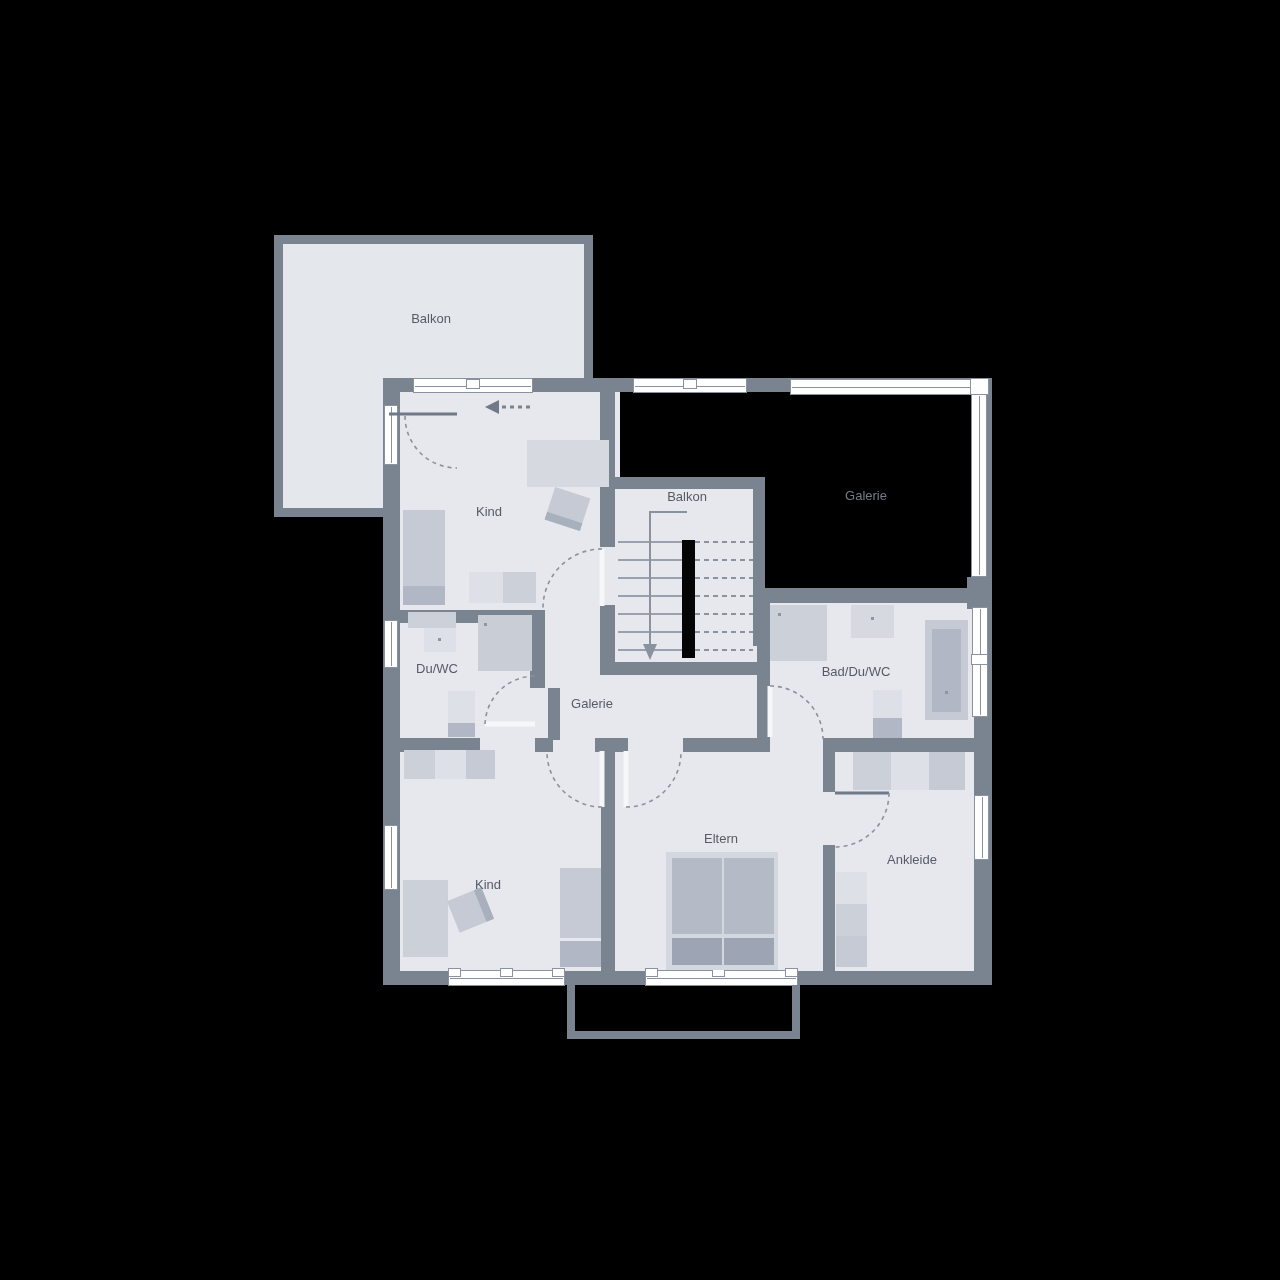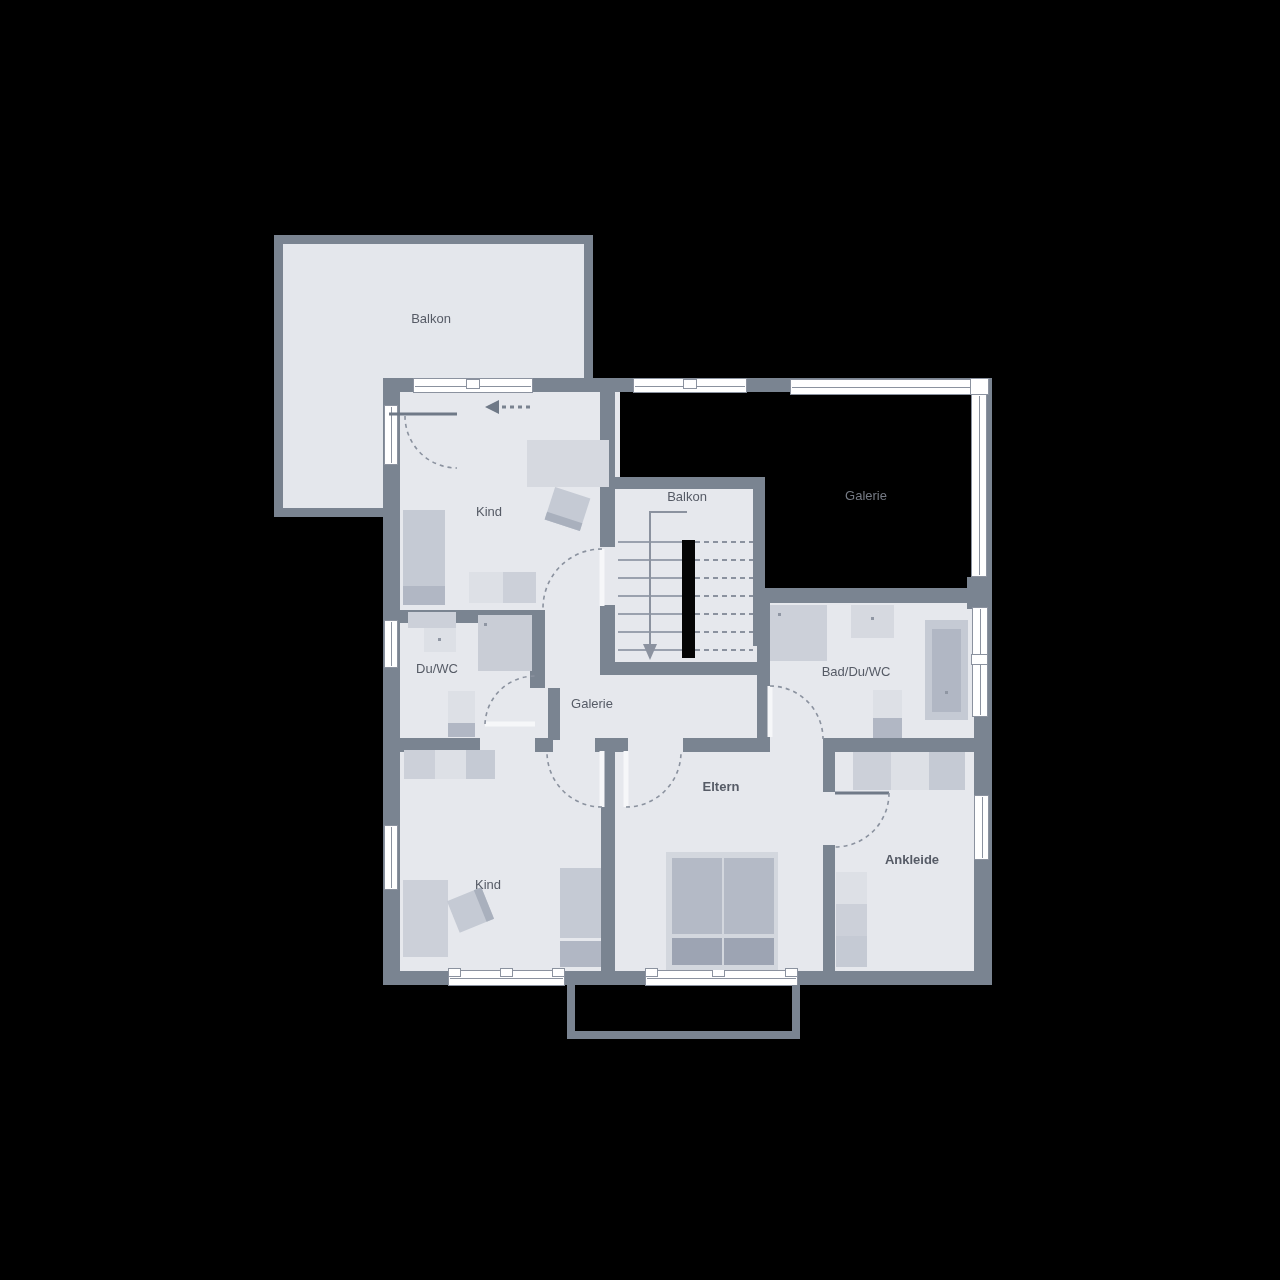--- a/index.html
+++ b/index.html
@@ -187,16 +187,16 @@
     </g>
   </svg>
 
   <span class="label" style="left:431px;top:318px;">Balkon</span>
   <span class="label" style="left:489px;top:511px;">Kind</span>
   <span class="label" style="left:687px;top:496px;">Balkon</span>
   <span class="label on-dark" style="left:866px;top:495px;">Galerie</span>
   <span class="label" style="left:437px;top:668px;">Du/WC</span>
   <span class="label" style="left:592px;top:703px;">Galerie</span>
   <span class="label" style="left:856px;top:671px;">Bad/Du/WC</span>
-  <span class="label" style="left:721px;top:786px;font-weight:bold;">Eltern</span>
+  <span class="label" style="left:721px;top:838px;">Eltern</span>
   <span class="label" style="left:488px;top:884px;">Kind</span>
-  <span class="label" style="left:912px;top:859px;font-weight:bold;">Ankleide</span>
+  <span class="label" style="left:912px;top:859px;">Ankleide</span>
 </div>
 
 </body></html>

